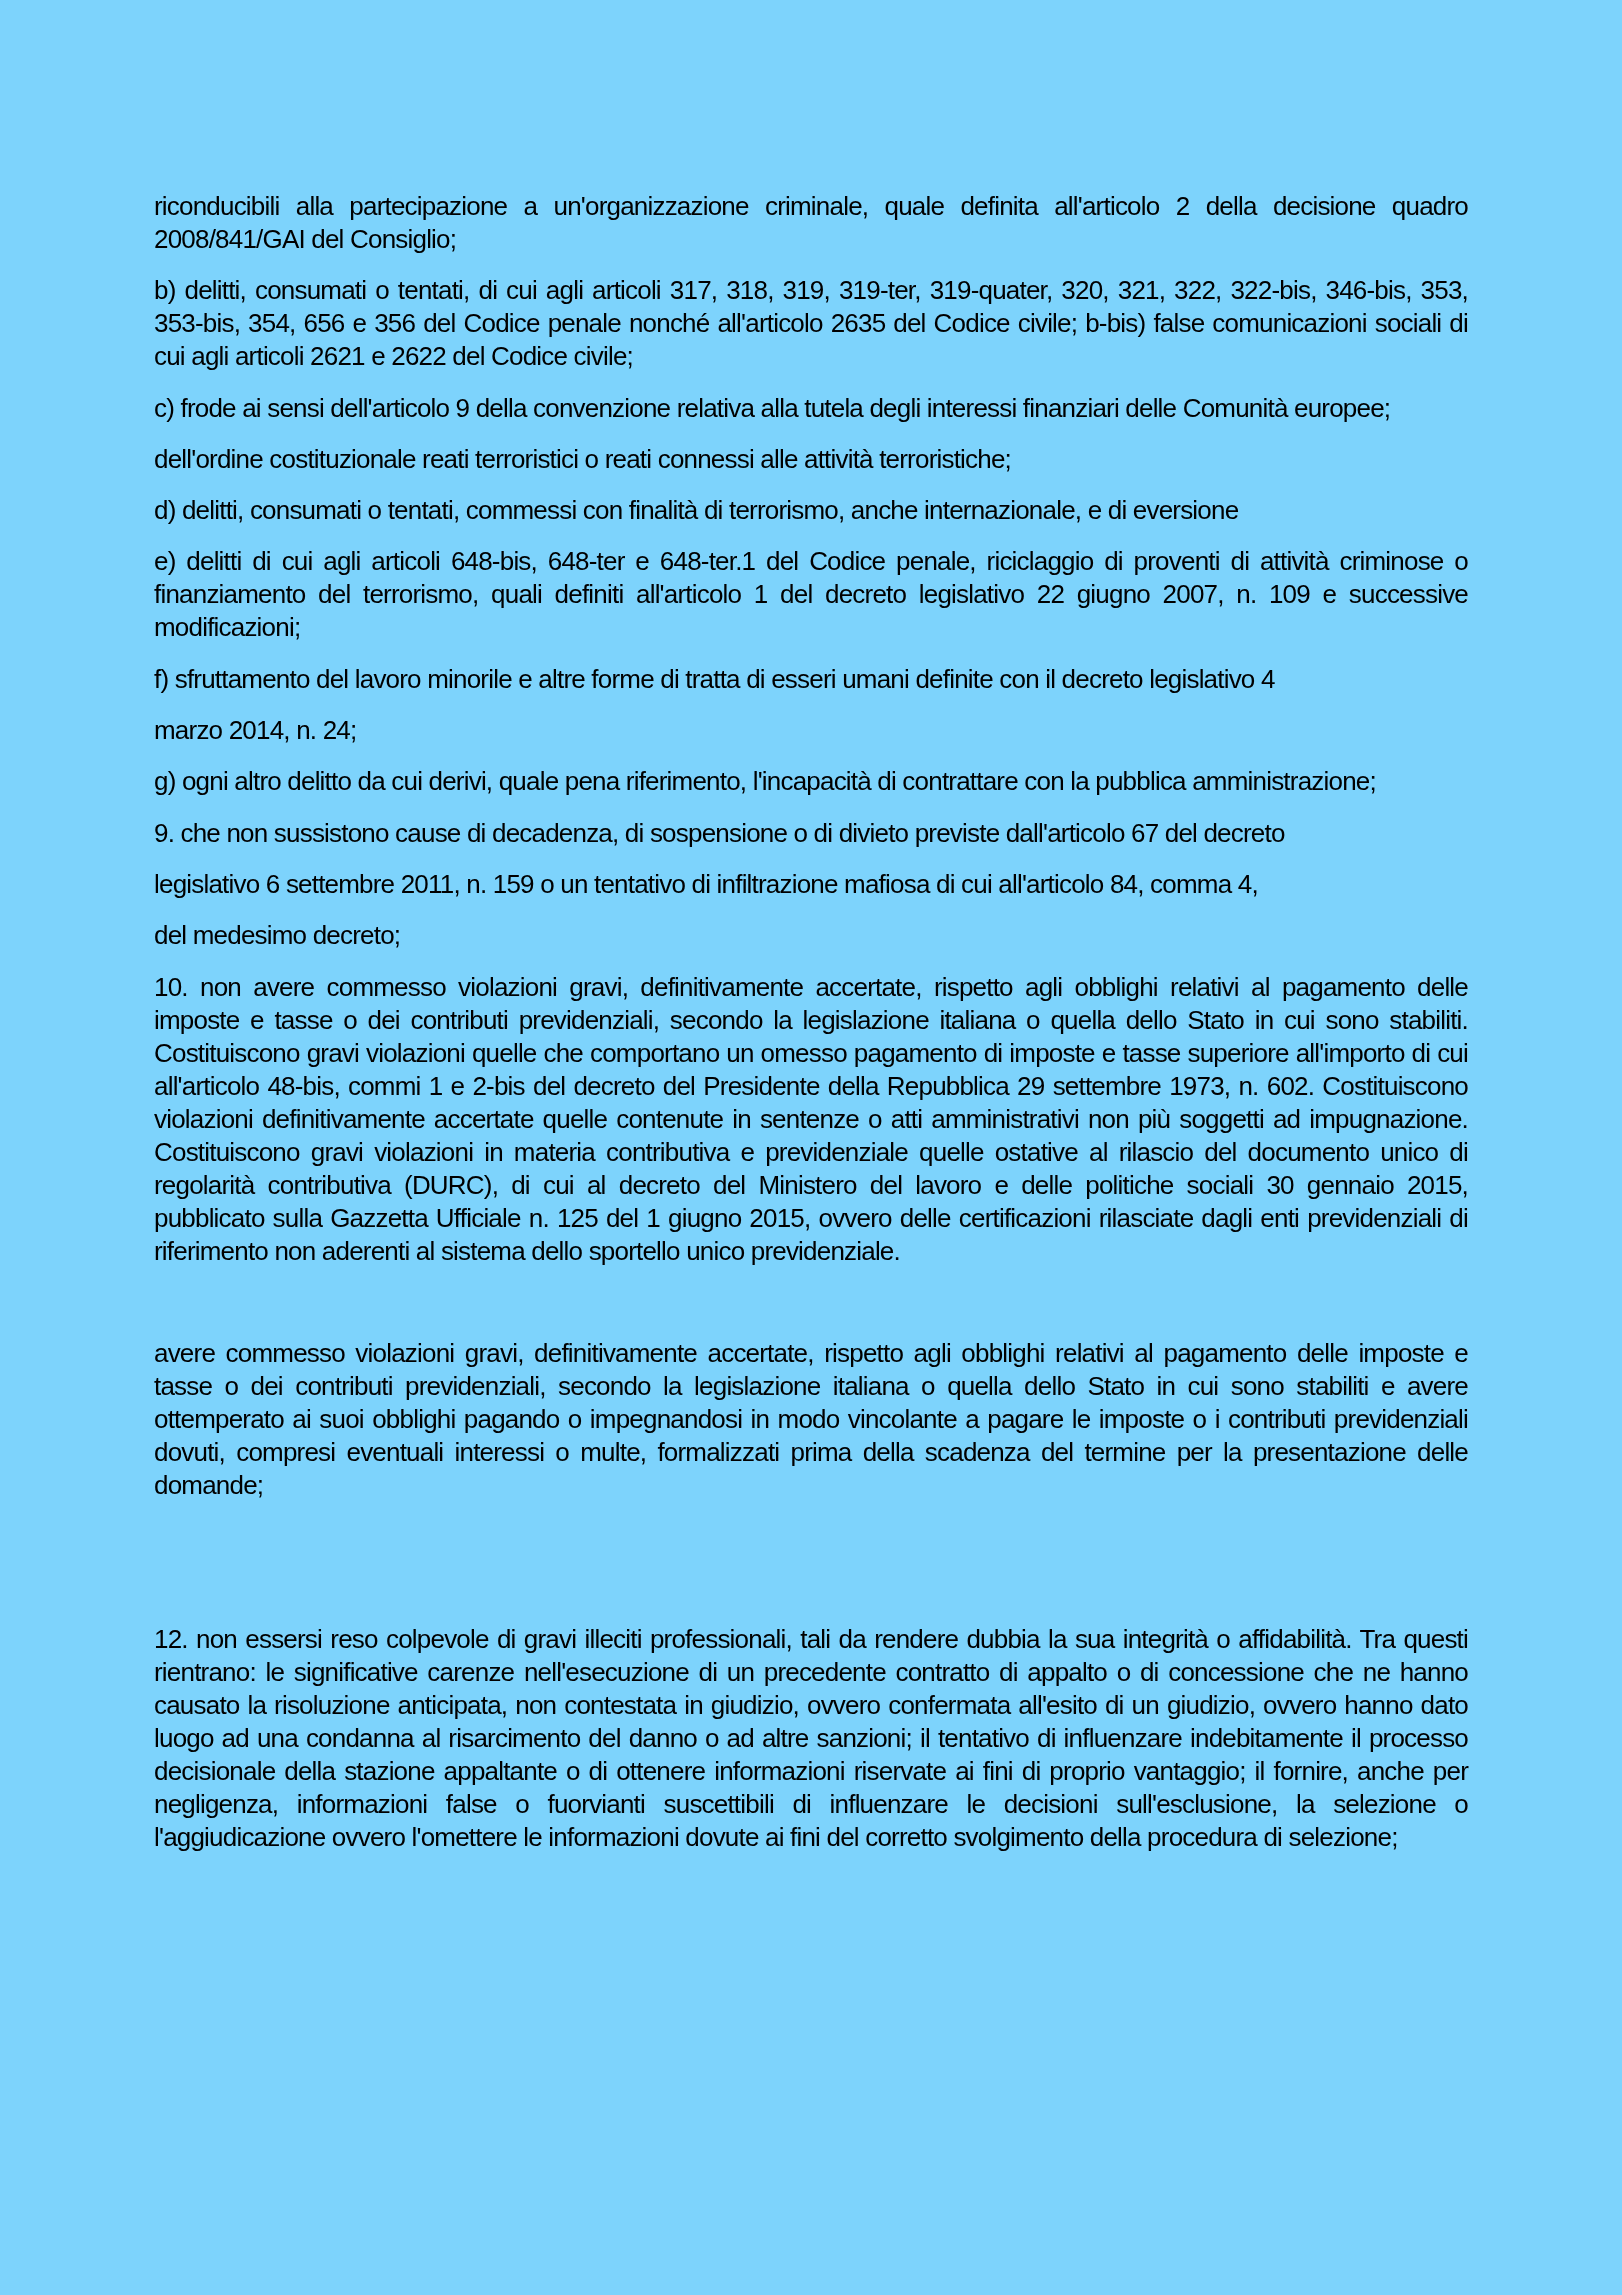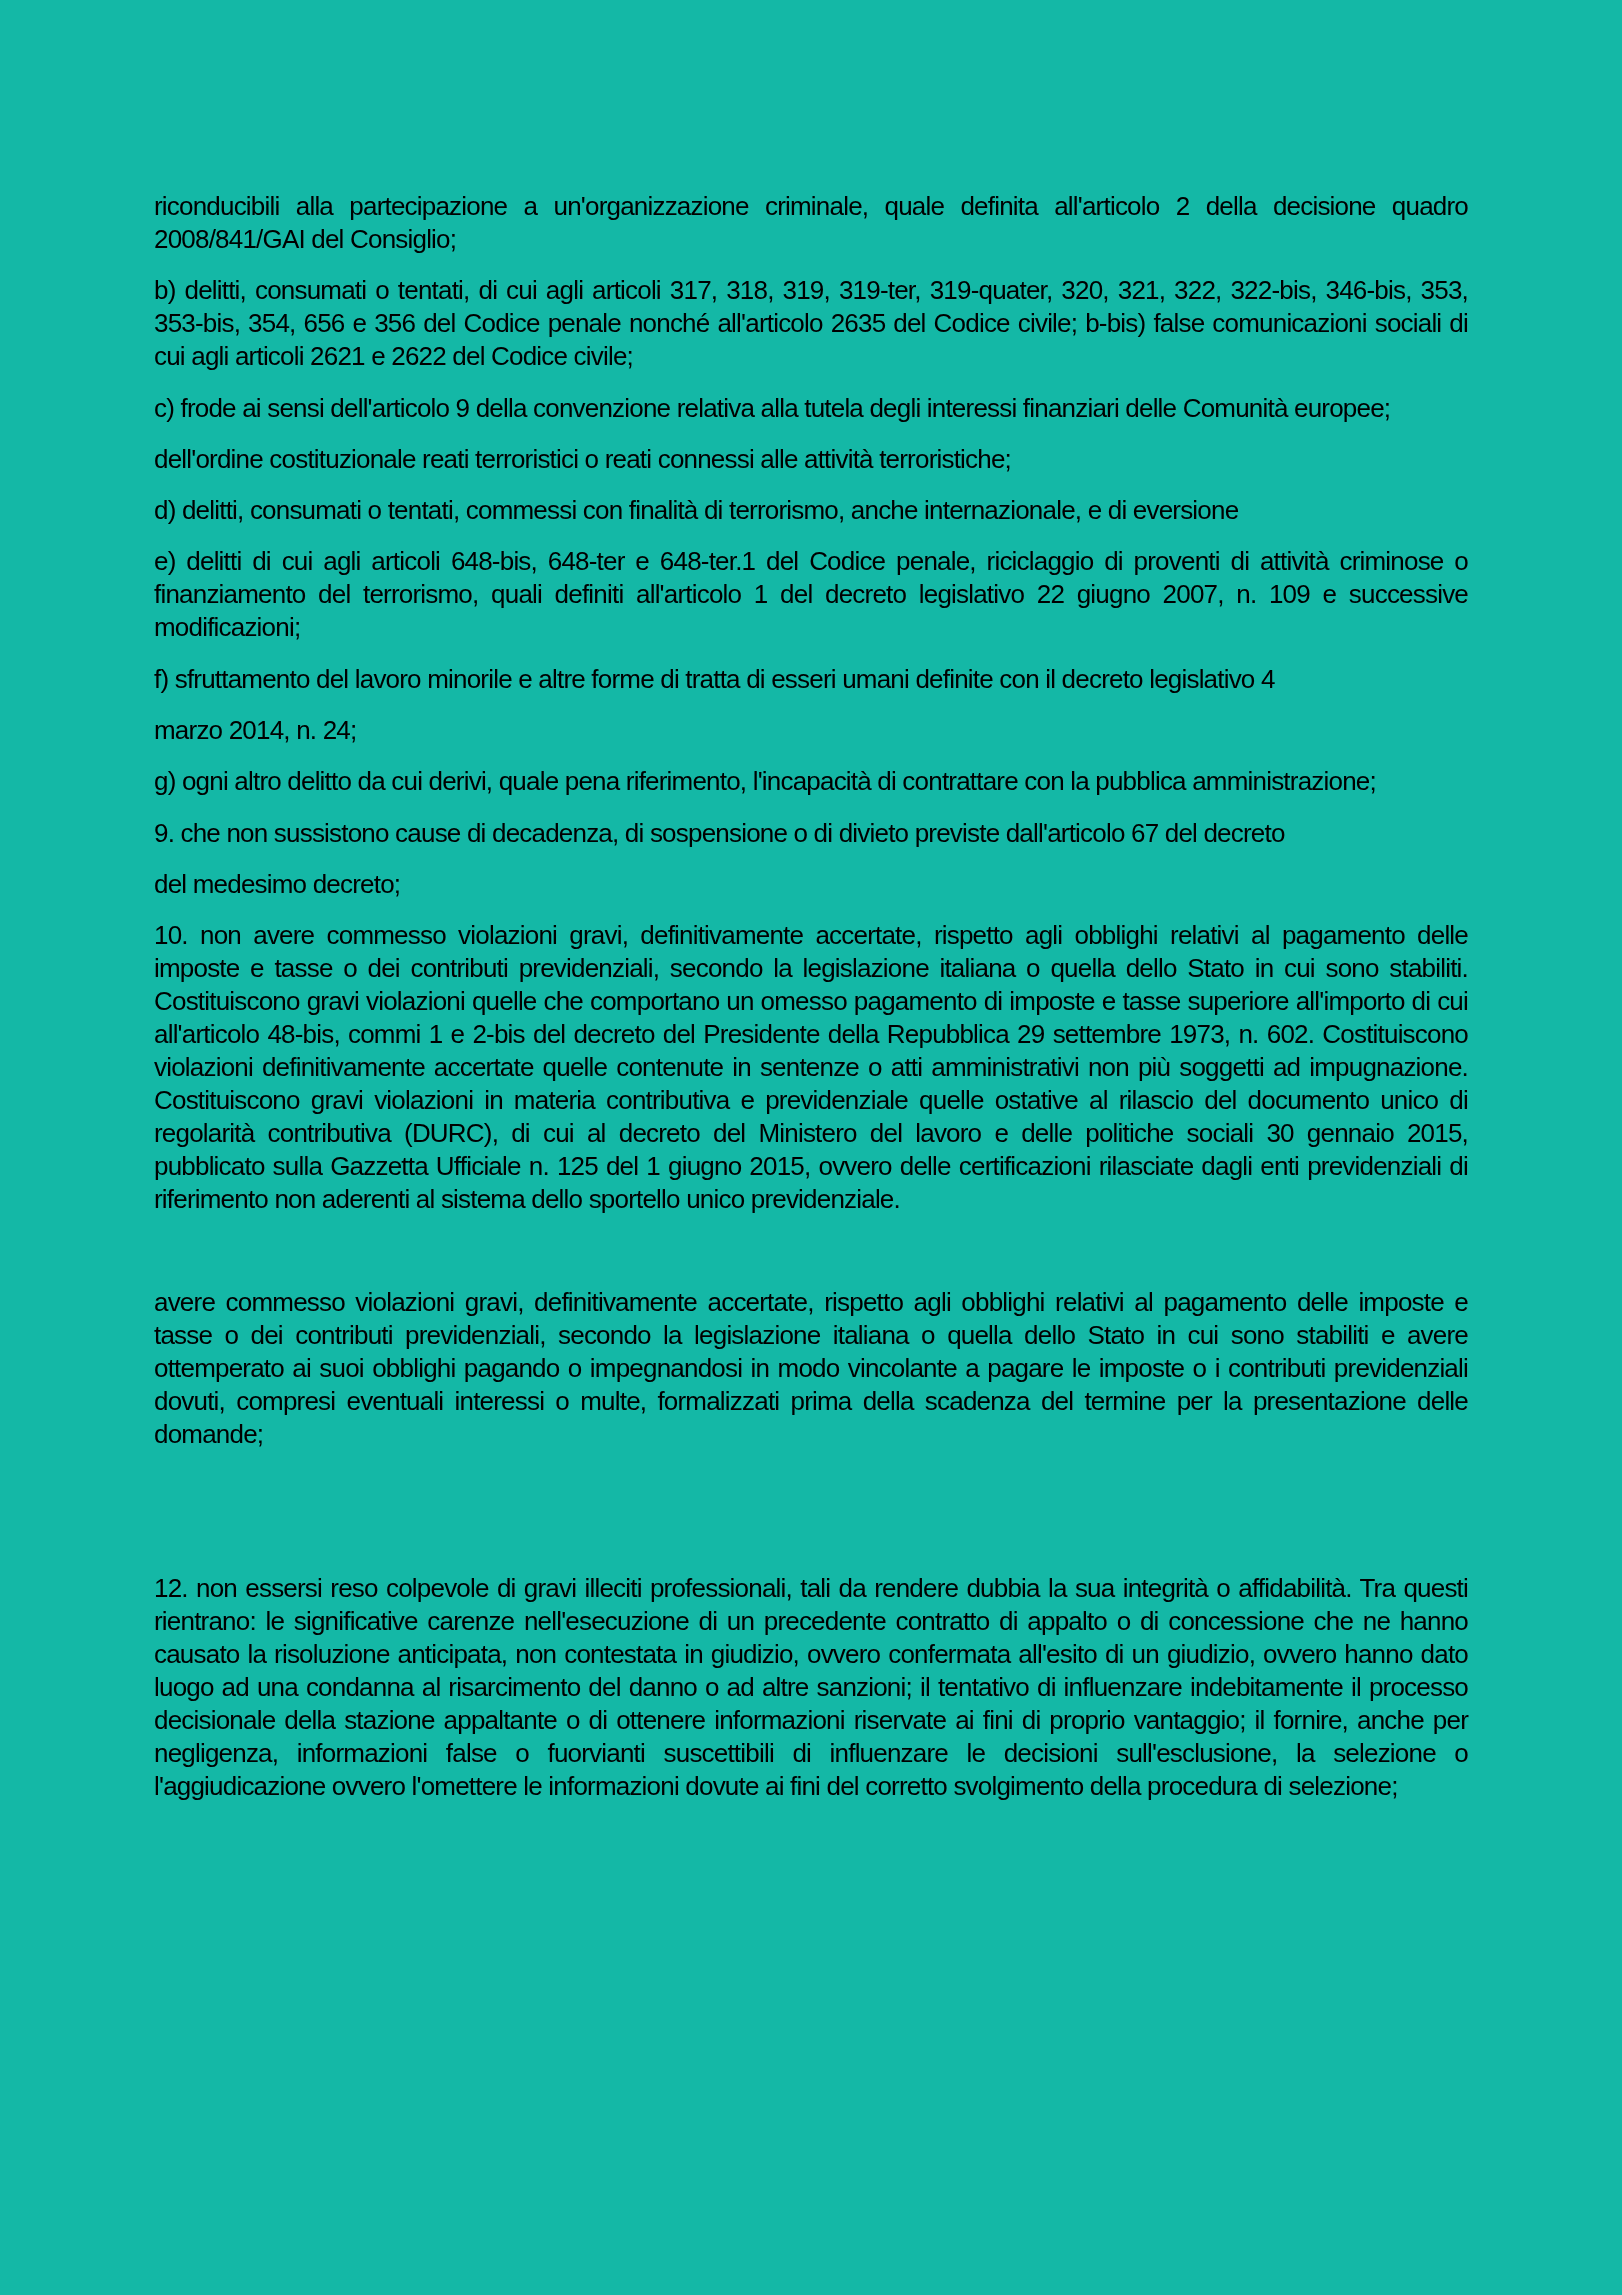--- a/index.html
+++ b/index.html
@@ -10,21 +10,21 @@
   body {
     width: 1622px;
     height: 2295px;
     overflow: hidden;
   }
   .page {
     box-sizing: border-box;
     width: 1622px;
     height: 2295px;
     padding: 190px 154px 56px 154px;
-    background: #14b8a6;
+    background: #7dd3fc;
     color: #000000;
     font-family: "Liberation Sans", "DejaVu Sans", sans-serif;
     font-size: 26px;
     line-height: 33px;
     letter-spacing: -0.8px;
   }
   .page p {
     margin: 0 0 18.3px 0;
     padding: 0;
   }
@@ -47,20 +47,21 @@
   <p class="justify">riconducibili alla partecipazione a un'organizzazione criminale, quale definita all'articolo 2 della decisione quadro 2008/841/GAI del Consiglio;</p>
   <p class="justify">b) delitti, consumati o tentati, di cui agli articoli 317, 318, 319, 319-ter, 319-quater, 320, 321, 322, 322-bis, 346-bis, 353, 353-bis, 354, 656 e 356 del Codice penale nonché all'articolo 2635 del Codice civile; b-bis) false comunicazioni sociali di cui agli articoli 2621 e 2622 del Codice civile;</p>
   <p class="justify">c) frode ai sensi dell'articolo 9 della convenzione relativa alla tutela degli interessi finanziari delle Comunità europee;</p>
   <p class="line">dell'ordine costituzionale reati terroristici o reati connessi alle attività terroristiche;</p>
   <p class="line">d) delitti, consumati o tentati, commessi con finalità di terrorismo, anche internazionale, e di eversione</p>
   <p class="justify">e) delitti di cui agli articoli 648-bis, 648-ter e 648-ter.1 del Codice penale, riciclaggio di proventi di attività criminose o finanziamento del terrorismo, quali definiti all'articolo 1 del decreto legislativo 22 giugno 2007, n. 109 e successive modificazioni;</p>
   <p class="line">f) sfruttamento del lavoro minorile e altre forme di tratta di esseri umani definite con il decreto legislativo 4</p>
   <p class="line">marzo 2014, n. 24;</p>
   <p class="justify">g) ogni altro delitto da cui derivi, quale pena riferimento, l'incapacità di contrattare con la pubblica amministrazione;</p>
   <p class="line">9. che non sussistono cause di decadenza, di sospensione o di divieto previste dall'articolo 67 del decreto</p>
+  <p class="line">legislativo 6 settembre 2011, n. 159 o un tentativo di infiltrazione mafiosa di cui all'articolo 84, comma 4,</p>
   <p class="line">del medesimo decreto;</p>
   <p class="justify">10. non avere commesso violazioni gravi, definitivamente accertate, rispetto agli obblighi relativi al pagamento delle imposte e tasse o dei contributi previdenziali, secondo la legislazione italiana o quella dello Stato in cui sono stabiliti. Costituiscono gravi violazioni quelle che comportano un omesso pagamento di imposte e tasse superiore all'importo di cui all'articolo 48-bis, commi 1 e 2-bis del decreto del Presidente della Repubblica 29 settembre 1973, n. 602. Costituiscono violazioni definitivamente accertate quelle contenute in sentenze o atti amministrativi non più soggetti ad impugnazione. Costituiscono gravi violazioni in materia contributiva e previdenziale quelle ostative al rilascio del documento unico di regolarità contributiva (DURC), di cui al decreto del Ministero del lavoro e delle politiche sociali 30 gennaio 2015, pubblicato sulla Gazzetta Ufficiale n. 125 del 1 giugno 2015, ovvero delle certificazioni rilasciate dagli enti previdenziali di riferimento non aderenti al sistema dello sportello unico previdenziale.</p>
   <p class="spacer"></p>
   <p class="justify">avere commesso violazioni gravi, definitivamente accertate, rispetto agli obblighi relativi al pagamento delle imposte e tasse o dei contributi previdenziali, secondo la legislazione italiana o quella dello Stato in cui sono stabiliti e avere ottemperato ai suoi obblighi pagando o impegnandosi in modo vincolante a pagare le imposte o i contributi previdenziali dovuti, compresi eventuali interessi o multe, formalizzati prima della scadenza del termine per la presentazione delle domande;</p>
   <p class="spacer"></p>
   <p class="spacer"></p>
   <p class="justify">12. non essersi reso colpevole di gravi illeciti professionali, tali da rendere dubbia la sua integrità o affidabilità. Tra questi rientrano: le significative carenze nell'esecuzione di un precedente contratto di appalto o di concessione che ne hanno causato la risoluzione anticipata, non contestata in giudizio, ovvero confermata all'esito di un giudizio, ovvero hanno dato luogo ad una condanna al risarcimento del danno o ad altre sanzioni; il tentativo di influenzare indebitamente il processo decisionale della stazione appaltante o di ottenere informazioni riservate ai fini di proprio vantaggio; il fornire, anche per negligenza, informazioni false o fuorvianti suscettibili di influenzare le decisioni sull'esclusione, la selezione o l'aggiudicazione ovvero l'omettere le informazioni dovute ai fini del corretto svolgimento della procedura di selezione;</p>
 </div>
 
 

